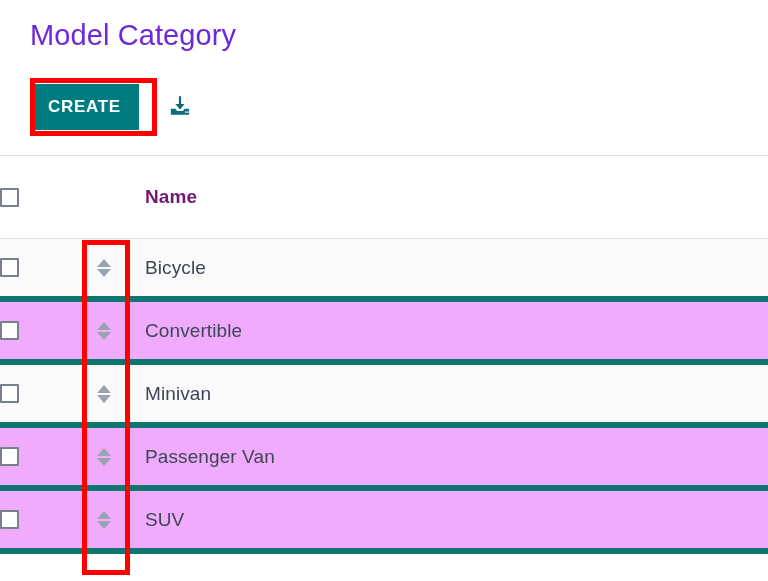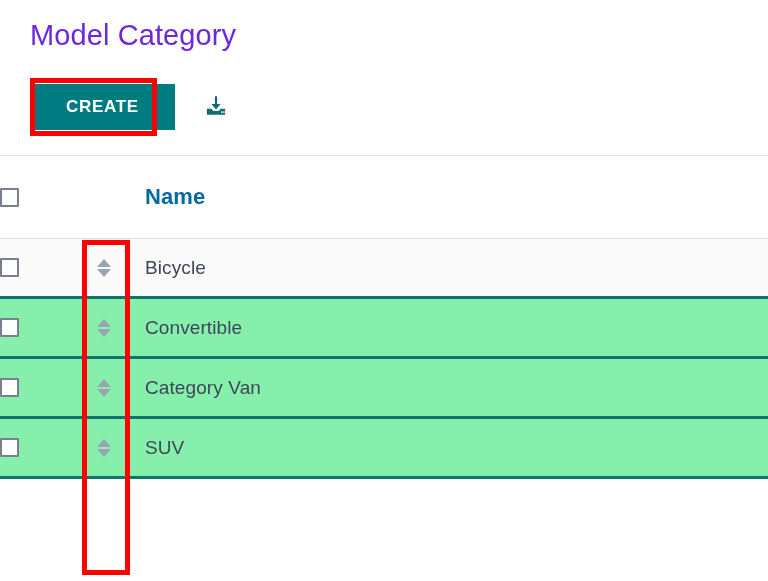--- a/index.html
+++ b/index.html
@@ -37,21 +37,21 @@
     height: 58px;
     display: flex;
     align-items: center;
   }
 
   .create-button {
     display: inline-flex;
     align-items: center;
     justify-content: center;
     height: 46px;
-    padding: 0 36px;
+    padding: 0 18px;
     background: #007c80;
     color: #ffffff;
     font-size: 17px;
     font-weight: 700;
     letter-spacing: 0.7px;
     border: none;
     border-radius: 0;
     cursor: pointer;
     font-family: "Liberation Sans", sans-serif;
     box-sizing: border-box;
@@ -102,36 +102,36 @@
     height: 82px;
     background: #ffffff;
   }
 
   thead th {
     border-bottom: 1px solid #dfe2e8;
     height: 82px;
   }
 
   .th-name {
-    font-size: 22px;
+    font-size: 19px;
     font-weight: 700;
-    color: #0369a1;
+    color: #701a75;
     padding-left: 15px;
     letter-spacing: 0.1px;
   }
 
   tbody tr {
     height: 57px;
   }
 
   tbody tr.row-alt { background: #fafafa; }
-  tbody tr.row-plain { background: #86efac; }
+  tbody tr.row-plain { background: #f0abfc; }
 
   tbody td {
-    border-bottom: 3px solid #0f766e;
+    border-bottom: 6px solid #0f766e;
     height: 57px;
   }
 
   .cell-check,
   .th-check {
     padding-left: 30px;
     box-sizing: border-box;
   }
 
   .cell-name {
@@ -252,29 +252,39 @@
         <tr class="row-plain">
           <td class="cell-check"><span class="checkbox"></span></td>
           <td>
             <div class="sort-handle">
               <div class="tri-up"></div>
               <div class="tri-down"></div>
             </div>
           </td>
           <td class="cell-name">Convertible</td>
         </tr>
+        <tr class="row-alt">
+          <td class="cell-check"><span class="checkbox"></span></td>
+          <td>
+            <div class="sort-handle">
+              <div class="tri-up"></div>
+              <div class="tri-down"></div>
+            </div>
+          </td>
+          <td class="cell-name">Minivan</td>
+        </tr>
         <tr class="row-plain">
           <td class="cell-check"><span class="checkbox"></span></td>
           <td>
             <div class="sort-handle">
               <div class="tri-up"></div>
               <div class="tri-down"></div>
             </div>
           </td>
-          <td class="cell-name">Category Van</td>
+          <td class="cell-name">Passenger Van</td>
         </tr>
         <tr class="row-plain">
           <td class="cell-check"><span class="checkbox"></span></td>
           <td>
             <div class="sort-handle">
               <div class="tri-up"></div>
               <div class="tri-down"></div>
             </div>
           </td>
           <td class="cell-name">SUV</td>

